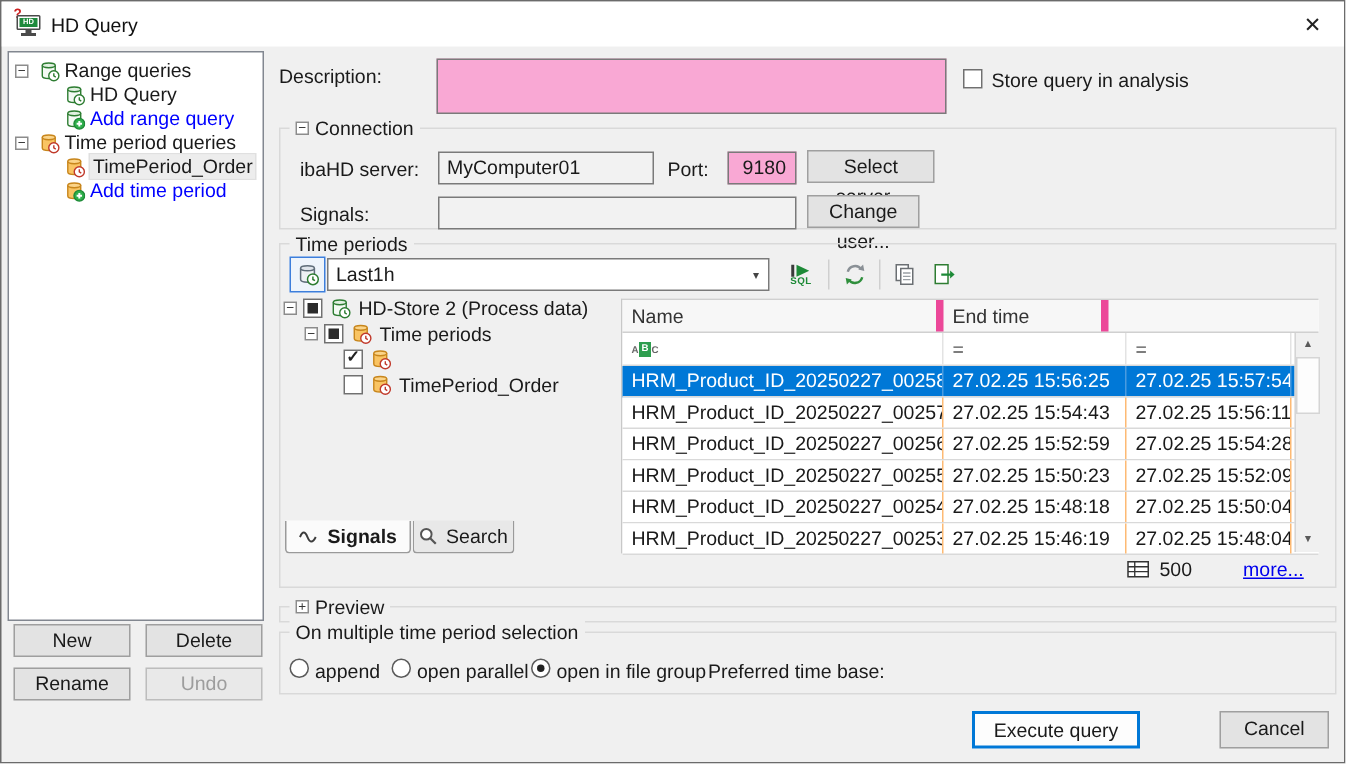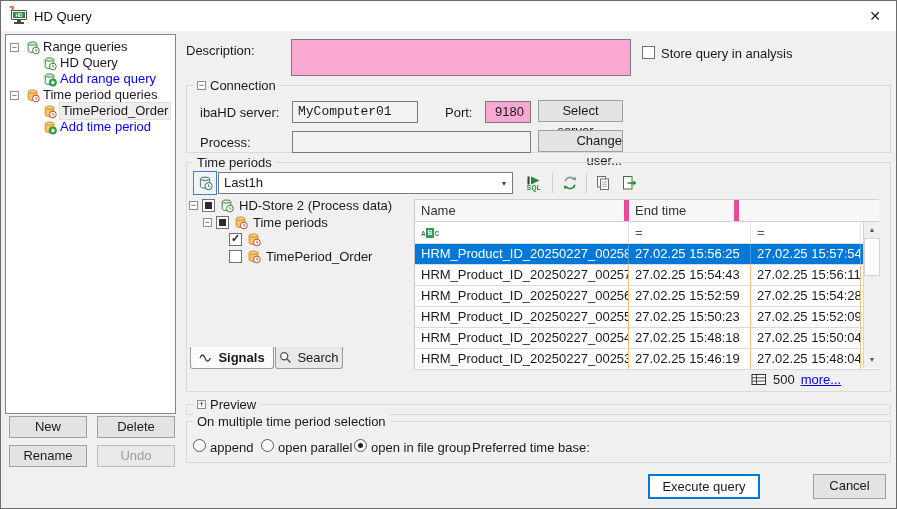--- a/index.html
+++ b/index.html
@@ -234,27 +234,27 @@
   <div class="txtbox" style="left:290px; top:38px; width:340px; height:37px;"></div>
   <span class="cb" style="position:absolute; left:641px; top:45px;"></span>
   <div class="flabel" style="left:660px; top:45px;">Store query in analysis</div>
 
   <div class="gbox" style="left:185px; top:84px; width:705px; height:68px;">
     <div class="gbox-label">
       <span class="exp">−</span>
       <span>Connection</span>
     </div>
     <div class="flabel" style="left:13px; top:19px;">ibaHD server:</div>
-    <div class="txtbox ro" style="left:105px; top:15px; width:126px; height:22px; line-height:20px; padding-left:5px;font-family:Liberation Mono, monospace;">MyComputer01</div>
+    <div class="txtbox ro" style="left:105px; top:15px; width:144px; height:22px; line-height:20px; padding-left:5px;">MyComputer01</div>
     <div class="flabel" style="left:258px; top:19px;">Port:</div>
     <div class="txtbox" style="left:298px; top:15px; width:46px; height:22px; line-height:20px; padding-right:6px; text-align:right;">9180</div>
     <div class="btn" style="left:351px; top:14px; width:85px;">Select server...</div>
-    <div class="flabel" style="left:13px; top:49px;">Process:</div>
+    <div class="flabel" style="left:13px; top:49px;">Signals:</div>
     <div class="txtbox ro" style="left:105px; top:45px; width:239px; height:22px; line-height:20px; padding-left:5px;"></div>
-    <div class="btn" style="left:351px; top:44px; width:85px;text-align:right;">Change user...</div>
+    <div class="btn" style="left:351px; top:44px; width:75px;">Change user...</div>
   </div>
 
   <div class="gbox" style="left:185px; top:161px; width:705px; height:230px;">
     <div class="gbox-label">
       <span>Time periods</span>
     </div>
 
     <div class="tool-iconbtn" style="left:6px; top:8px;">
       <svg class="i16">
           <use href="#db-gray-clock"></use>
@@ -391,21 +391,21 @@
       <div class="sthumb"></div>
       <div class="sbtn" style="bottom:0;">▼</div>
     </div>
   </div>
 
   <div class="count-row" style="left:750px; top:371px;justify-content:space-between;">
     <svg width="16" height="13">
         <use href="#ic-grid"></use>
       </svg>
     <span class="count-num">500</span>
-    <span class="more-link" style="">more...</span>
+    <span class="more-link" style="margin-left:28px;">more...</span>
   </div>
 
   <div class="gbox" style="left:185px; top:403px; width:705px; height:11px;">
     <div class="gbox-label">
       <span class="exp">+</span>
       <span>Preview</span>
     </div>
   </div>
 
   <div class="gbox" style="left:185px; top:420px; width:705px; height:42px;">

